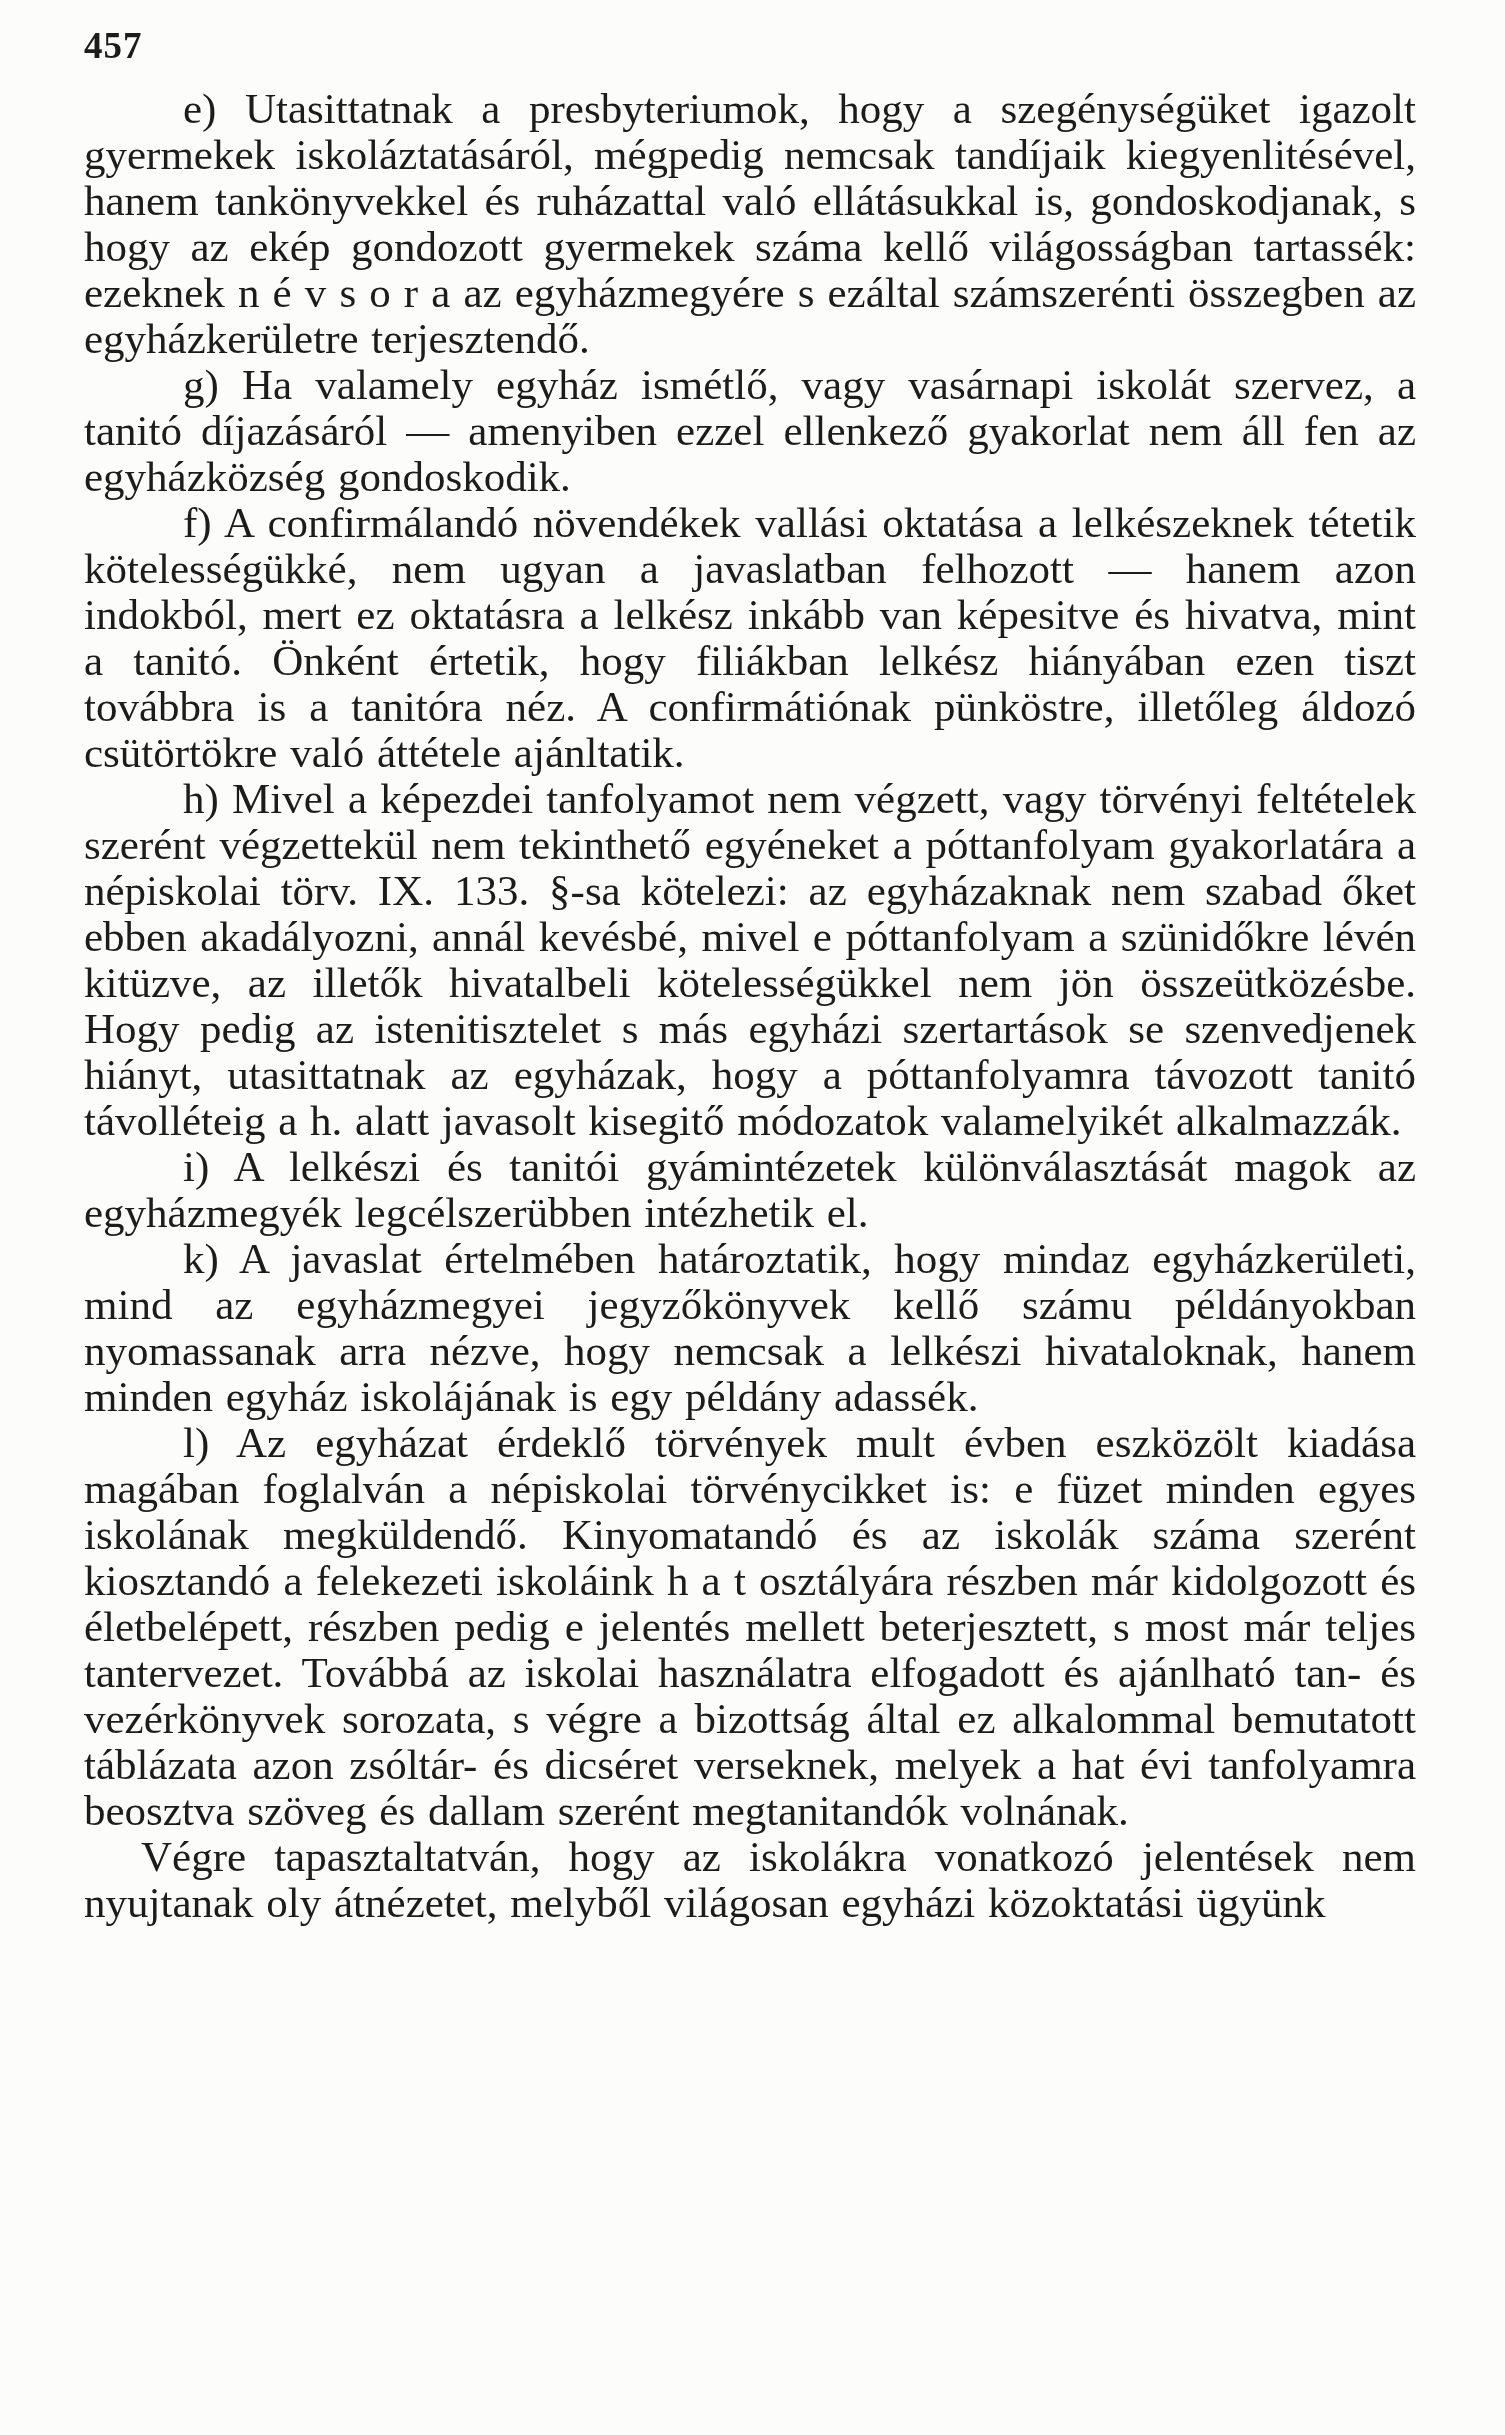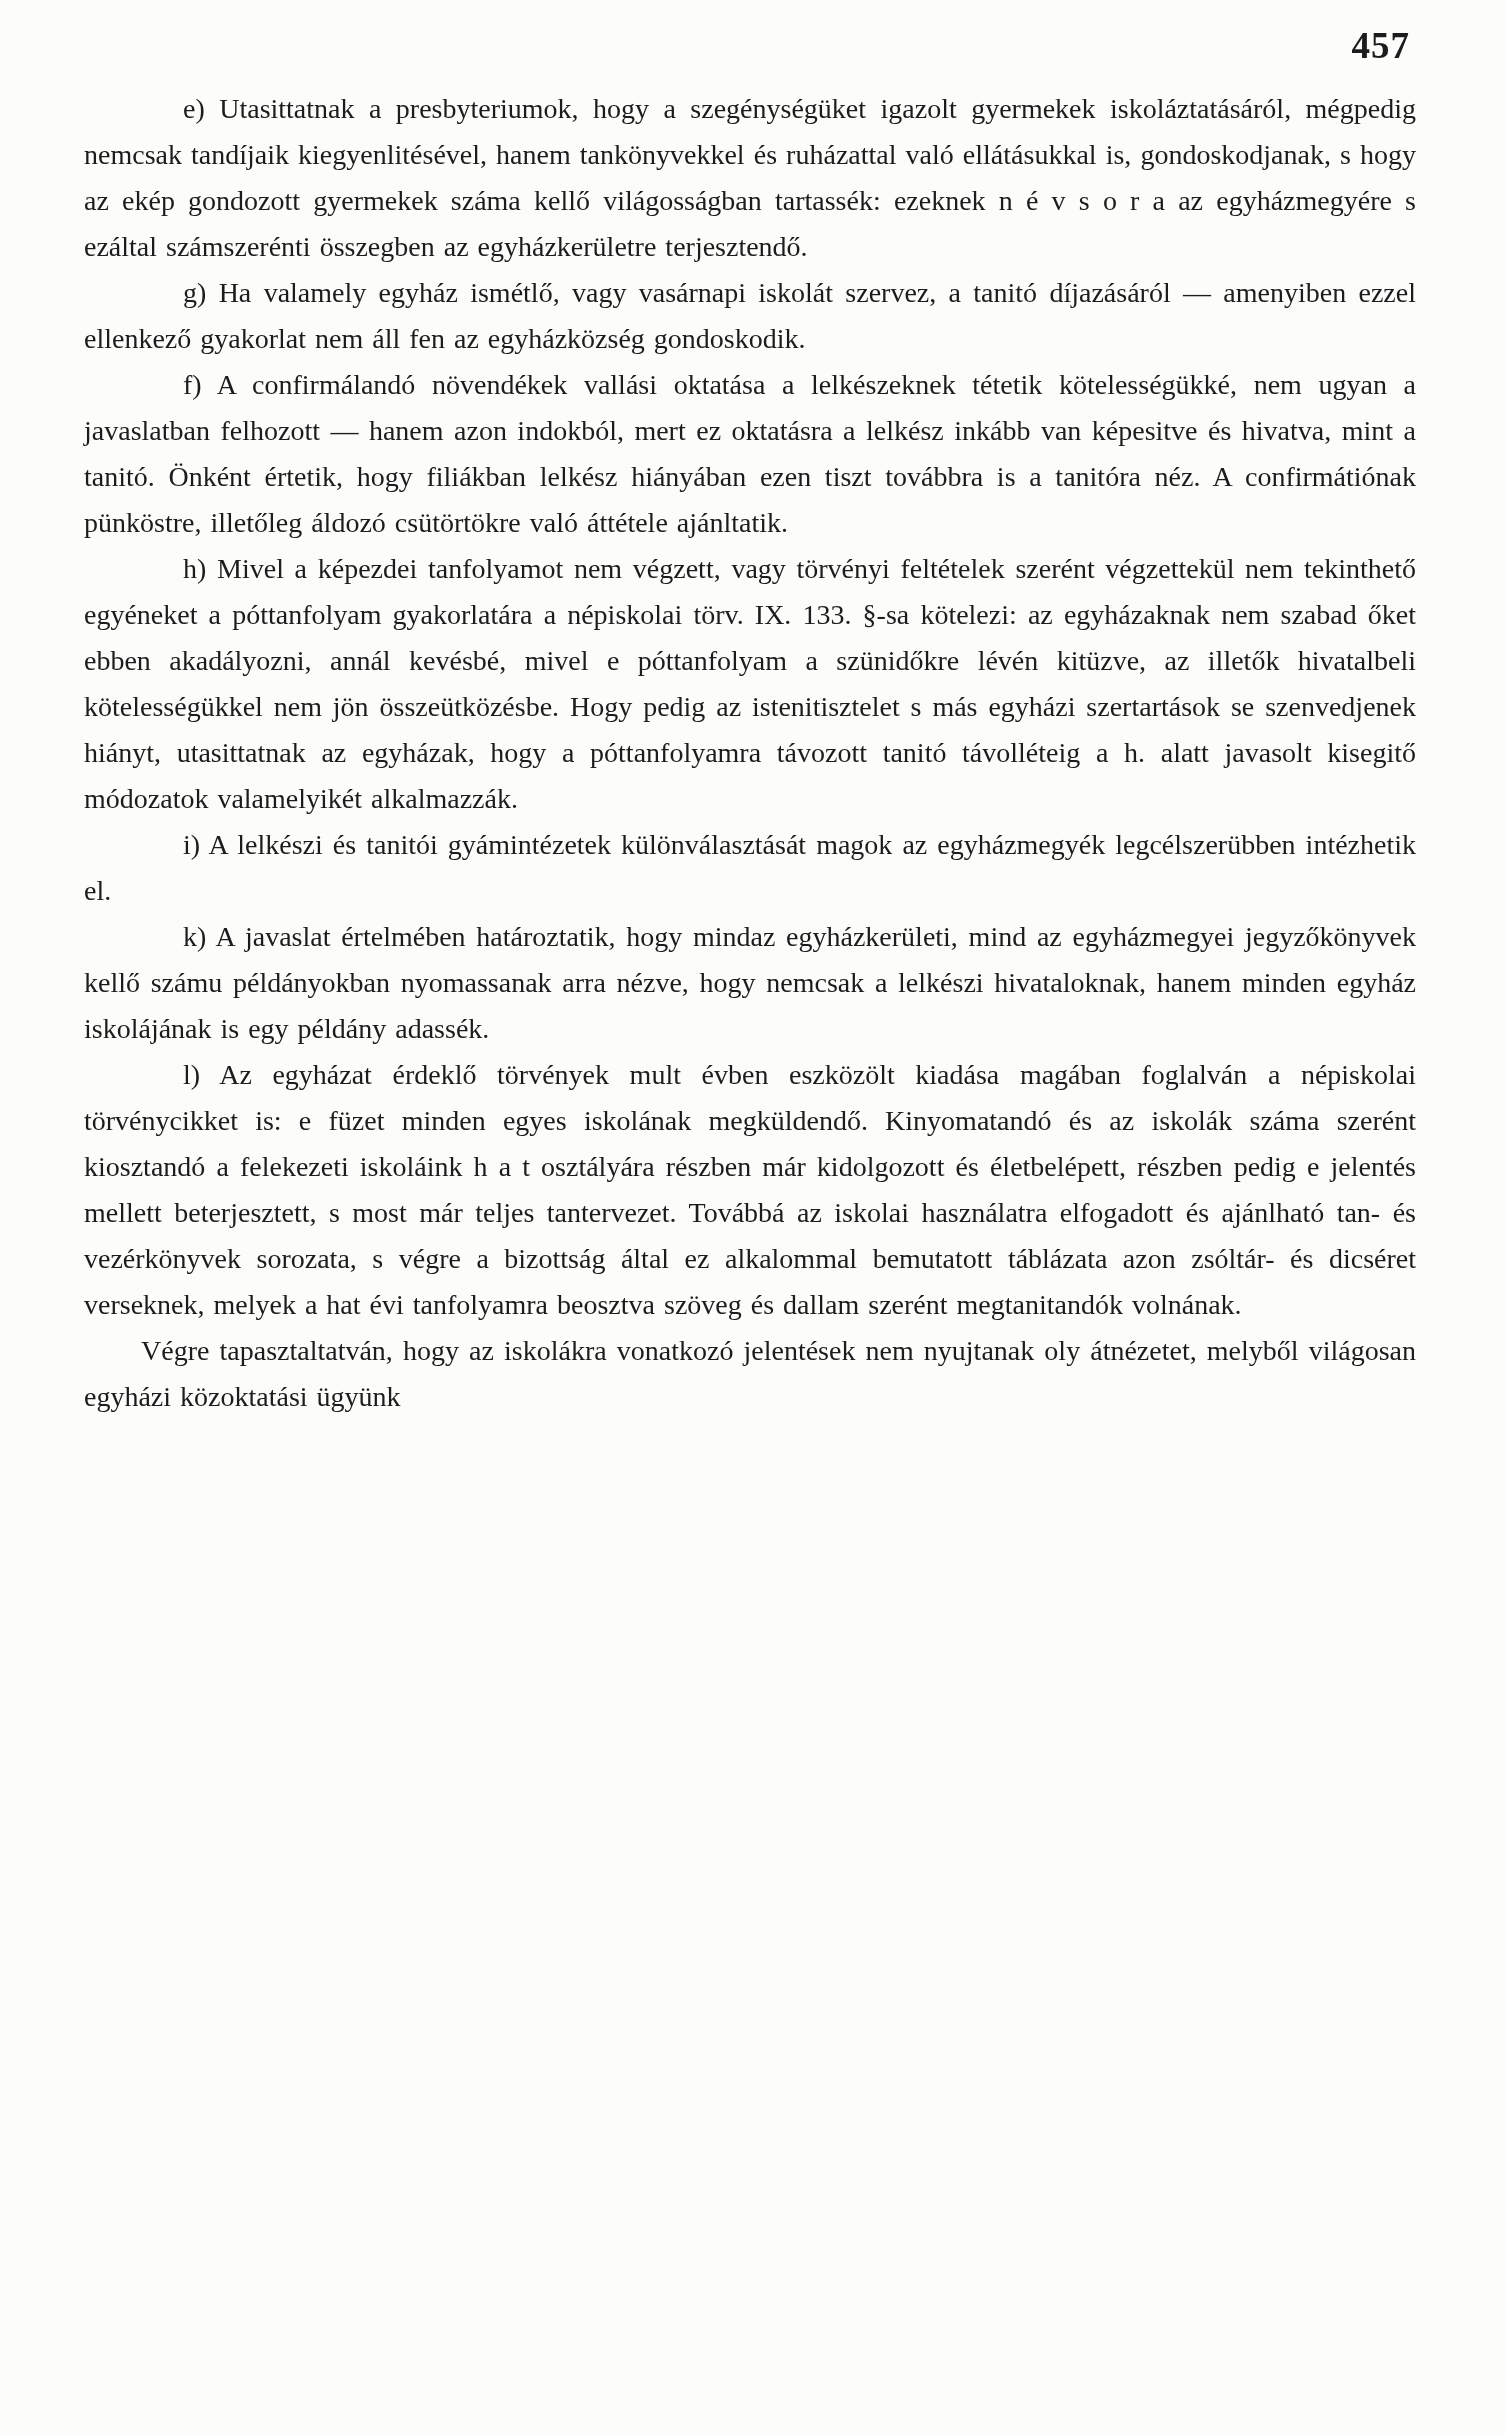--- a/index.html
+++ b/index.html
@@ -12,31 +12,30 @@
     width: 1506px;
     min-height: 2435px;
     margin: 0 auto;
     background: #fcfcfa;
     box-sizing: border-box;
     padding: 27px 90px 59px 84px;
     font-family: "Liberation Serif", "DejaVu Serif", serif;
     color: #1c1c1c;
   }
   .page-number {
-    text-align: right;
     font-weight: bold;
     font-size: 37px;
     line-height: 1;
     padding-right: 5.9px;
     margin-bottom: 21.5px;
     letter-spacing: 1px;
   }
   .body-text p {
     margin: 0;
-    font-size: 28px;
+    font-size: 43px;
     line-height: 46px;
     text-align: justify;
     text-indent: 99px;
     word-spacing: 2px;
   }
   .body-text p.closing {
     text-indent: 57px;
   }
 </style>
 </head>

